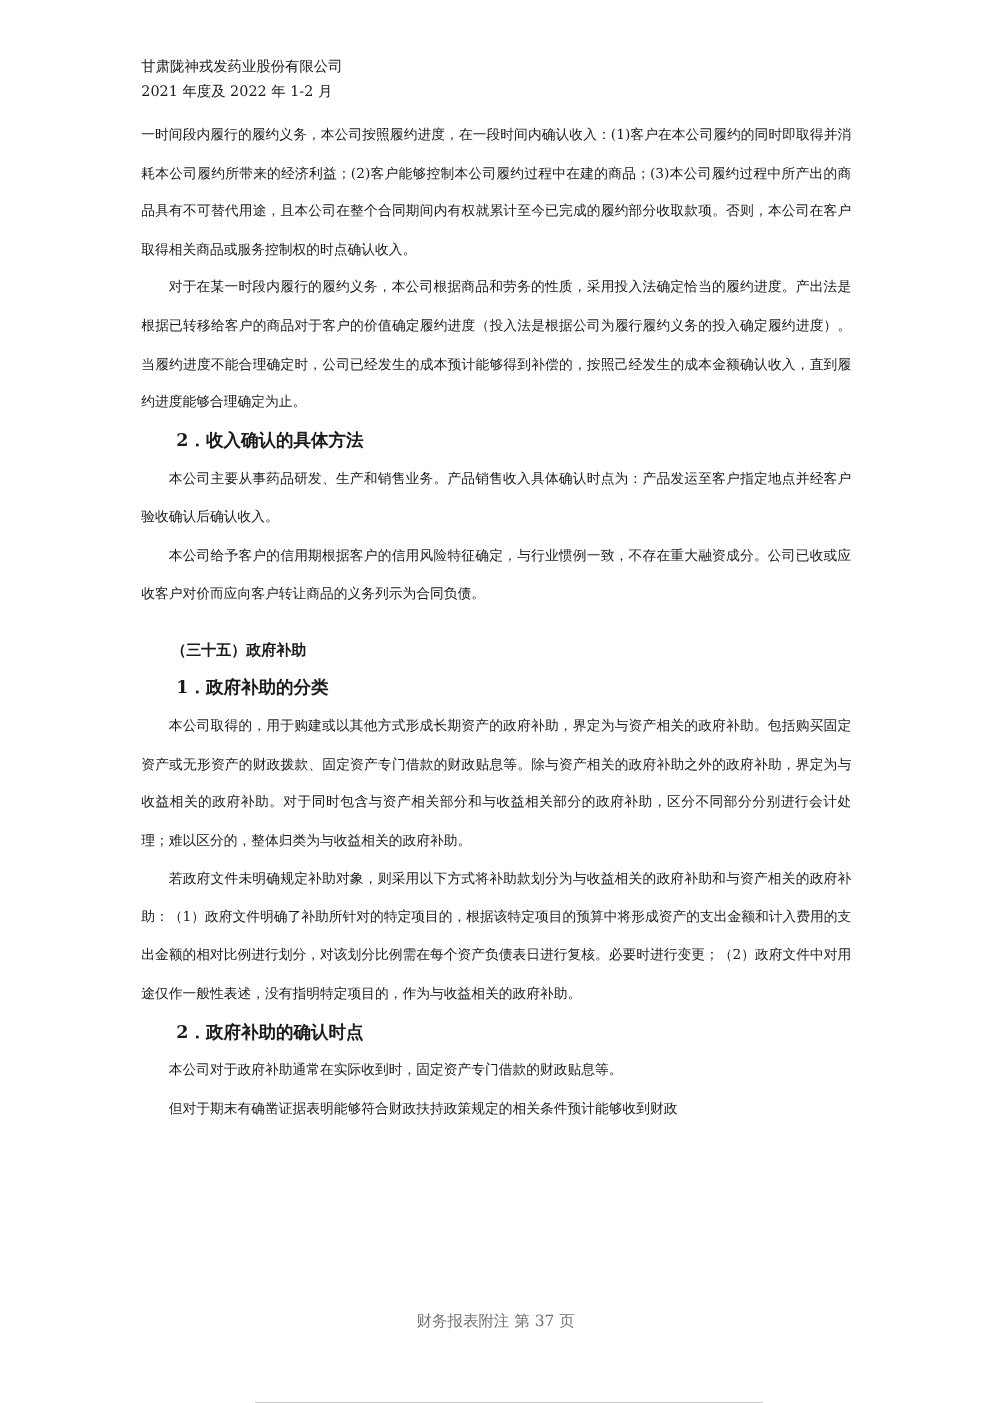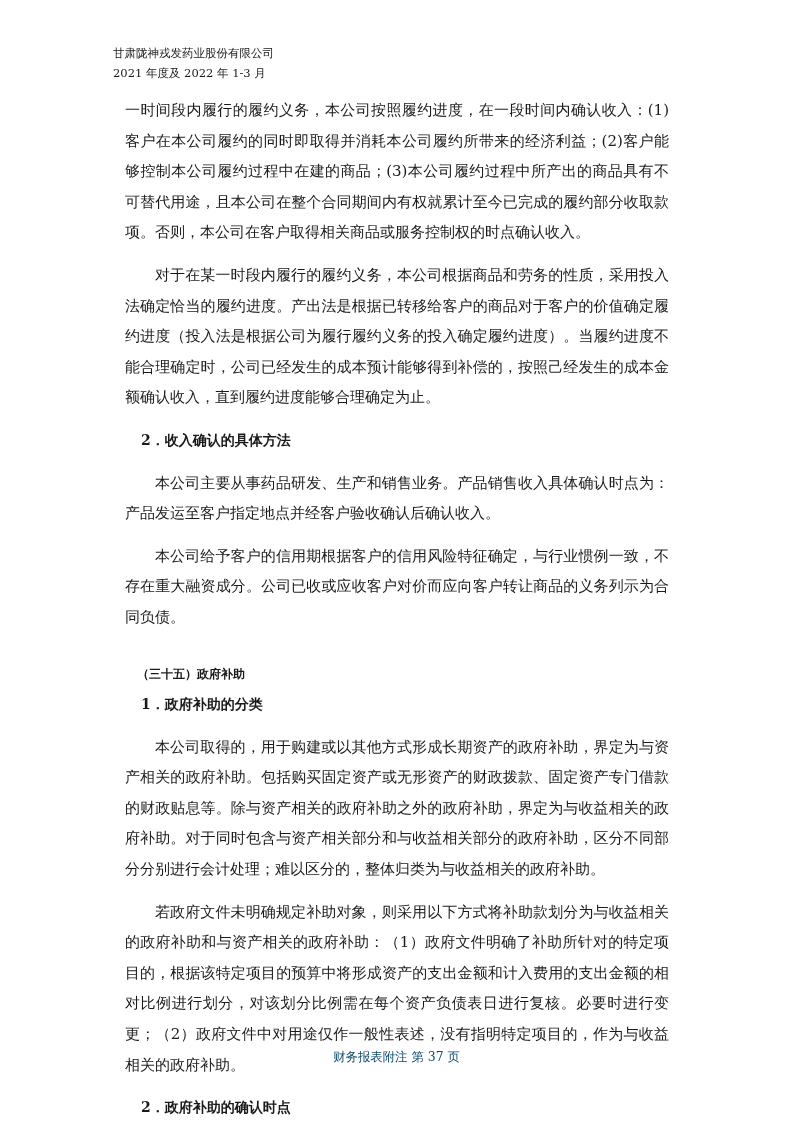--- a/index.html
+++ b/index.html
@@ -27,25 +27,25 @@
   .header-block {
     font-size: 11.5px;
     line-height: 19.5px;
     color: #1a1a1a;
     margin-bottom: 10px;
   }
   .header-block div {
     white-space: nowrap;
   }
   .body-text {
-    font-size: 15px;
+    font-size: 11px;
     line-height: 30.6px;
     text-align: justify;
     text-justify: inter-ideograph;
-    margin: 12px;
+    margin: 0;
   }
   .indent {
     text-indent: 2em;
   }
   .noindent {
     text-indent: 0;
   }
   .heading {
     font-size: 14px;
     line-height: 30.6px;
@@ -61,33 +61,33 @@
     margin: 0;
     padding-top: 14px;
   }
   .footer {
     position: absolute;
     left: 0;
     right: 0;
     bottom: 56px;
     text-align: center;
     font-size: 12.4px;
-    color: #0c4a6e;
+    color: #737373;
   }
 </style>
 </head>
 <body>
 
 <div class="page">
 
   <div class="content">
 
     <div class="header-block">
       <div>甘肃陇神戎发药业股份有限公司</div>
-      <div>2021 年度及 2022 年 1-3 月</div>
+      <div>2021 年度及 2022 年 1-2 月</div>
     </div>
 
     <p class="body-text noindent">一时间段内履行的履约义务，本公司按照履约进度，在一段时间内确认收入：(1)客户在本公司履约的同时即取得并消耗本公司履约所带来的经济利益；(2)客户能够控制本公司履约过程中在建的商品；(3)本公司履约过程中所产出的商品具有不可替代用途，且本公司在整个合同期间内有权就累计至今已完成的履约部分收取款项。否则，本公司在客户取得相关商品或服务控制权的时点确认收入。</p>
     <p class="body-text indent">对于在某一时段内履行的履约义务，本公司根据商品和劳务的性质，采用投入法确定恰当的履约进度。产出法是根据已转移给客户的商品对于客户的价值确定履约进度（投入法是根据公司为履行履约义务的投入确定履约进度）。当履约进度不能合理确定时，公司已经发生的成本预计能够得到补偿的，按照己经发生的成本金额确认收入，直到履约进度能够合理确定为止。</p>
 
     <p class="heading">2．收入确认的具体方法</p>
     <p class="body-text indent">本公司主要从事药品研发、生产和销售业务。产品销售收入具体确认时点为：产品发运至客户指定地点并经客户验收确认后确认收入。</p>
     <p class="body-text indent">本公司给予客户的信用期根据客户的信用风险特征确定，与行业惯例一致，不存在重大融资成分。公司已收或应收客户对价而应向客户转让商品的义务列示为合同负债。</p>
 
     <p class="heading-major">（三十五）政府补助</p>

